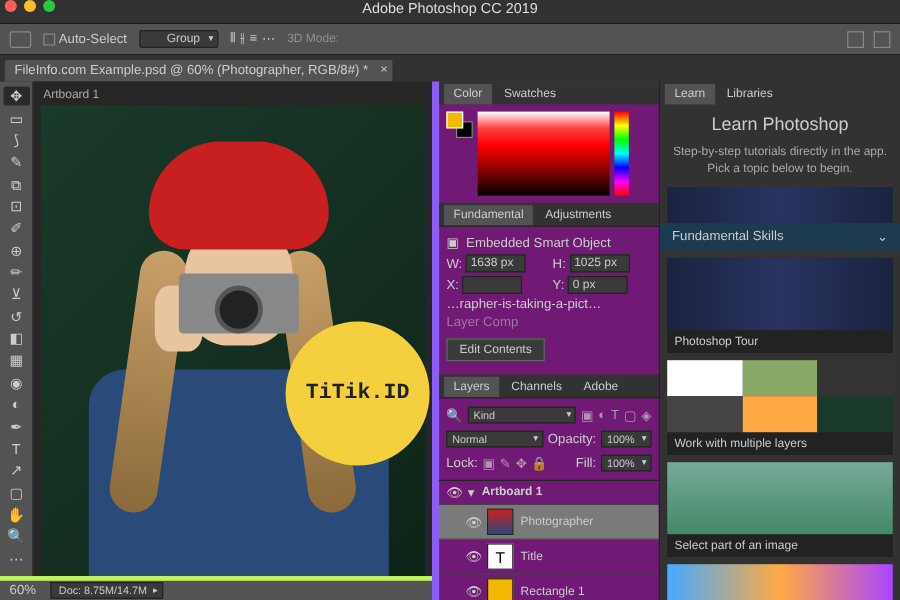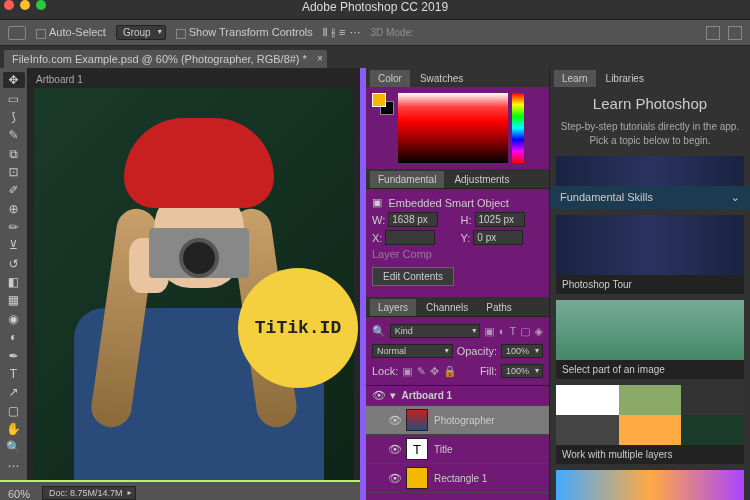--- a/index.html
+++ b/index.html
@@ -5,21 +5,21 @@
 *{margin:0;padding:0;box-sizing:border-box;font-family:-apple-system,"Segoe UI",Arial,sans-serif;font-size:11px;color:#ccc;user-select:none}
 body{background:#323232;width:750px;height:500px;overflow:hidden;position:relative}
 .titlebar{height:20px;background:#323232;display:flex;padding:0 4px;border-bottom:1px solid #1a1a1a}
 .traffic{display:flex;gap:6px}
 .dot{width:10px;height:10px;border-radius:50%}
 .red{background:#ff5f56}.yellow{background:#ffbd2e}.green{background:#27c93f}
 .title-center{position:absolute;left:50%;transform:translateX(-50%);font-size:12px;color:#ddd}
 .optionsbar{height:26px;background:#535353;display:flex;align-items:center;padding:0 8px;gap:10px;border-bottom:1px solid #222}
 .home-ico{width:18px;height:14px;border:1px solid #888;border-radius:2px}
 .chk{width:10px;height:10px;border:1px solid #888;display:inline-block;vertical-align:middle;margin-right:3px}
-.dd{background:#3a3a3a;border:1px solid #222;padding:1px 14px 1px 6px;border-radius:2px;position:relative;font-size:10px}
+.dd{background:#3a3a3a;border:1px solid #222;padding:1px 14px 1px 22px;border-radius:2px;position:relative;font-size:10px}
 .dd::after{content:"▾";position:absolute;right:3px;font-size:8px}
 .rightico{margin-left:auto;display:flex;gap:8px;align-items:center}
 .sq{width:14px;height:14px;border:1px solid #888}
 .tabbar{height:22px;background:#323232;display:flex;align-items:end;padding-left:4px}
 .ftab{background:#535353;padding:3px 20px 3px 8px;font-size:10px;border-radius:2px 2px 0 0;position:relative}
 .ftab .x{position:absolute;right:4px;top:3px;font-size:10px}
 .workrow{display:flex;height:432px}
 .toolcol{width:28px;background:#535353;display:flex;flex-direction:column;align-items:center;padding-top:4px;gap:2px;border-right:1px solid #222}
 .tool{width:22px;height:20px;display:flex;align-items:center;justify-content:center;font-size:12px;color:#ccc;cursor:pointer;border-radius:2px}
 .tool.sel{background:#2a2a2a}
@@ -72,41 +72,40 @@
 .lsub{font-size:10px;text-align:center;padding:0 10px 8px;color:#aaa;line-height:1.4}
 .lcat{background:#1c3a50;padding:5px 10px;font-size:11px;display:flex;justify-content:space-between;}
 .lcard{margin:6px;background:#222}
 .lcimg{height:60px;background:#334}
 .lcimg.dark{background:linear-gradient(90deg,#1a2340,#2a3360,#1a2340)}
 .lcimg.coll{display:flex;flex-wrap:wrap}
 .lcimg.coll div{width:33.3%;height:30px}
 .lcimg.mtn{background:linear-gradient(#7a9,#486)}
 .lcimg.mask{background:linear-gradient(90deg,#4af,#fa4,#a4f)}
 .lctxt{padding:4px 6px;font-size:10px}
-.status{position:absolute;bottom:0;left:0;height:20px;background:#535353;width:360px;display:flex;align-items:flex-end;padding:0 8px;gap:12px;font-size:10px;border-top:2px solid #bef264}
+.status{position:absolute;bottom:0;left:0;height:20px;background:#535353;width:360px;display:flex;align-items:center;padding:0 8px;gap:12px;font-size:10px;border-top:4px solid #bef264}
 .status .dd3{background:#3a3a3a;border:1px solid #222;padding:1px 12px 1px 6px;position:relative;font-size:9px}
 .status .dd3::after{content:"▸";position:absolute;right:3px;font-size:8px}
 </style>
 </head>
 <body>
 
 <div class="titlebar">
   <div class="traffic">
     <div class="dot red"></div>
     <div class="dot yellow"></div>
     <div class="dot green"></div>
   </div>
   <div class="title-center">Adobe Photoshop CC 2019</div>
 </div>
 
 <div class="optionsbar">
   <div class="home-ico"></div>
   <div><span class="chk"></span><span>Auto-Select</span></div>
   <div class="dd">Group</div>
-  <div><span class="chk"></span><span>Show Transform Controls</span></div>
   <div style="display:flex;gap:4px">
     <span>⫴</span>
     <span>⫲</span>
     <span>≡</span>
     <span>⋯</span>
   </div>
   <span style="opacity:.5;font-size:10px">3D Mode:</span>
   <div class="rightico">
     <span class="sq"></span>
     <span class="sq"></span>
@@ -201,31 +200,34 @@
           <div class="pfield">
               <span>X:</span>
               <input value="" style="">
             </div>
           <div class="pfield">
               <span>Y:</span>
               <input value="0 px" style="">
             </div>
         </div>
         <div class="prow">
+            <span style="overflow:hidden;text-overflow:ellipsis;white-space:nowrap;flex:1">…rapher-is-taking-a-pict…</span>
+          </div>
+        <div class="prow">
             <span style="opacity:.5">Layer Comp</span>
           </div>
         <div class="prow">
             <button class="btn">Edit Contents</button>
           </div>
       </div>
 
       <div class="ptab">
         <span class="act">Layers</span>
         <span>Channels</span>
-        <span>Paths</span>
+        <span>Adobe</span>
       </div>
       <div class="layers">
         <div class="lhdr">
           <div class="lrow">
             <span>🔍</span>
             <div class="dd2">Kind</div>
             <div class="licons">
                 <span>▣</span>
                 <span>◐</span>
                 <span>T</span>
@@ -285,35 +287,35 @@
       <div class="lcat">
           <span>Fundamental Skills</span>
           <span>⌄</span>
         </div>
       <div style="overflow:auto;flex:1">
         <div class="lcard">
           <div class="lcimg dark"></div>
           <div class="lctxt">Photoshop Tour</div>
         </div>
         <div class="lcard">
-          <div class="lcimg mtn"></div>
-          <div class="lctxt">Select part of an image</div>
-        </div>
-        <div class="lcard">
           <div class="lcimg coll">
               <div style="background:#fff"></div>
               <div style="background:#8a6"></div>
               <div style="background:#333"></div>
               <div style="background:#444"></div>
               <div style="background:#fa4"></div>
               <div style="background:#1a3a2a"></div>
             </div>
           <div class="lctxt">Work with multiple layers</div>
         </div>
         <div class="lcard">
+          <div class="lcimg mtn"></div>
+          <div class="lctxt">Select part of an image</div>
+        </div>
+        <div class="lcard">
           <div class="lcimg mask"></div>
 
         </div>
       </div>
     </div>
   </div>
 </div>
 
 <div class="status">
   <span>60%</span>

